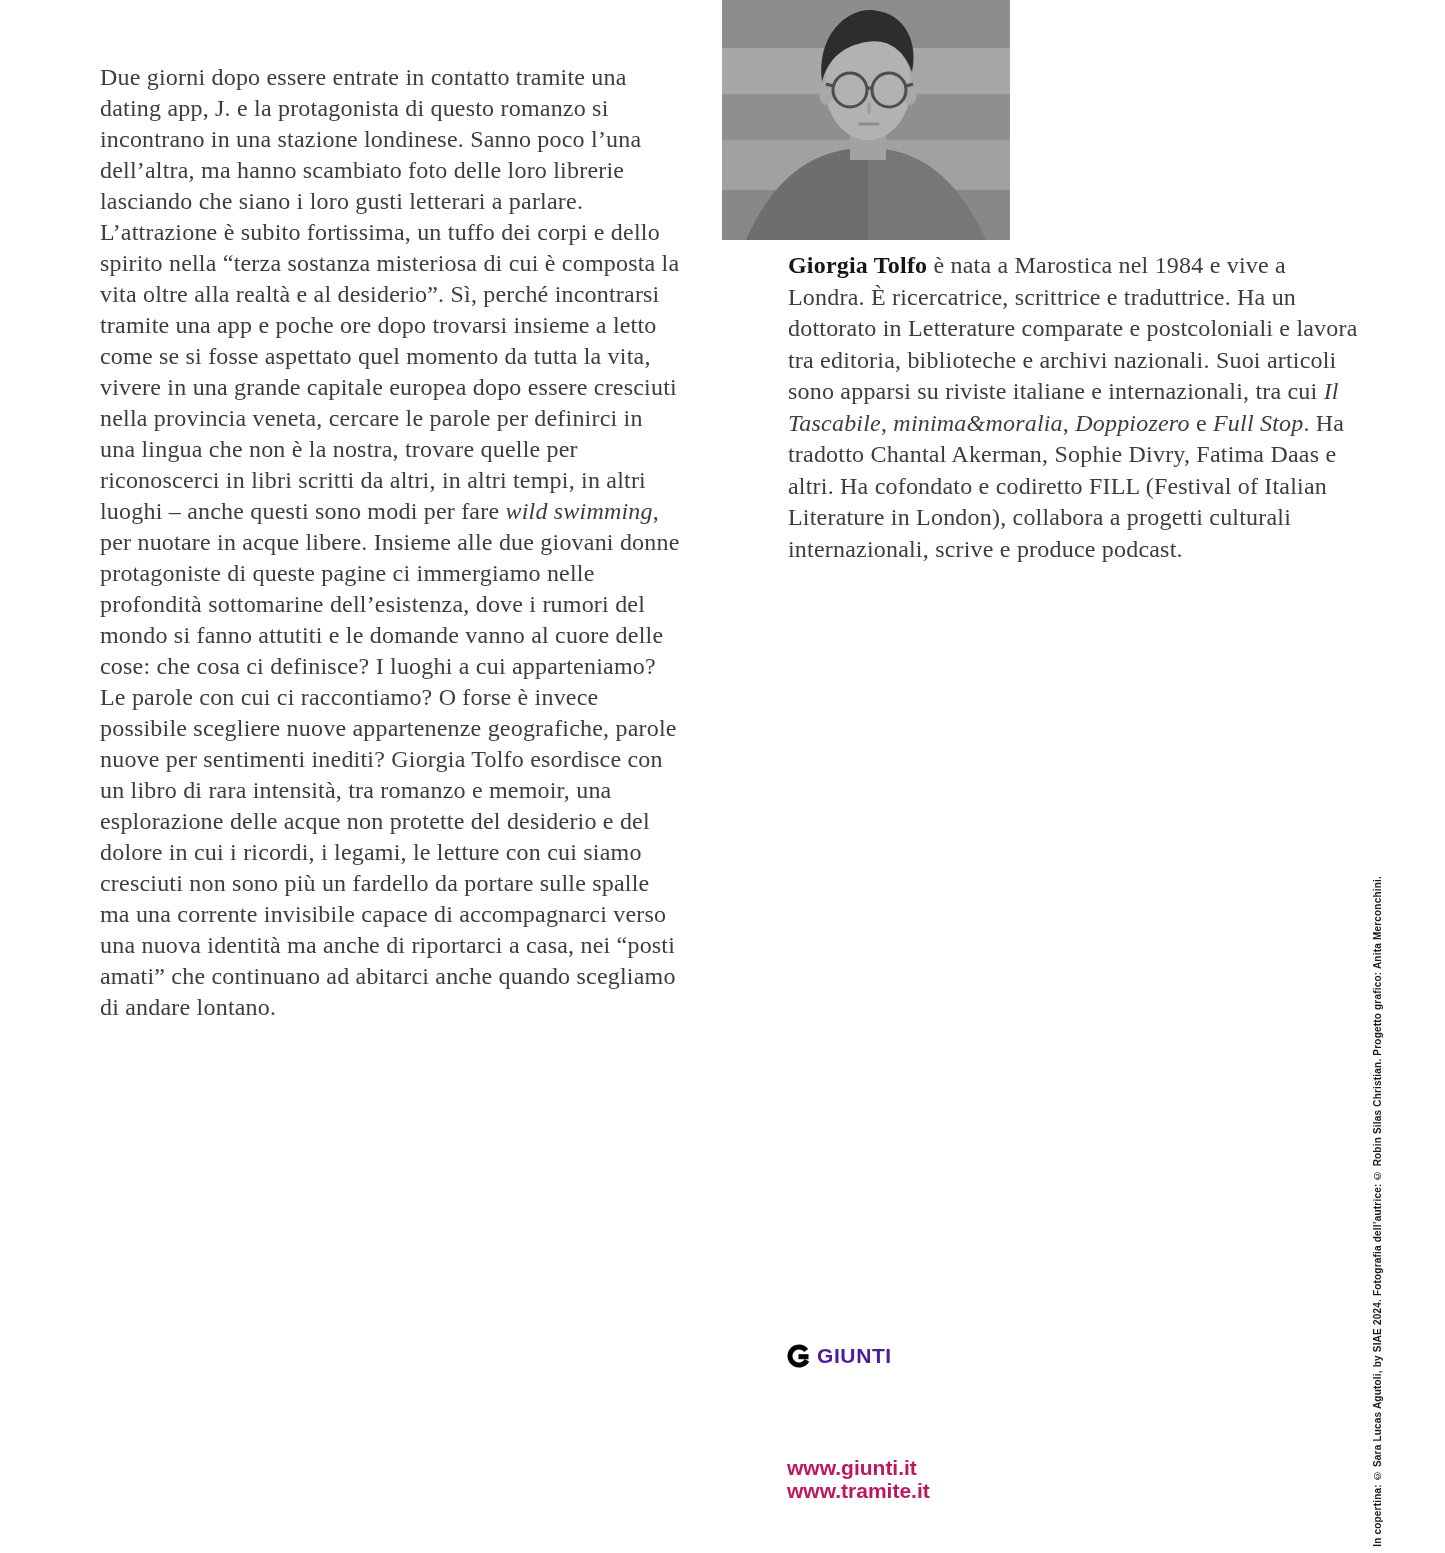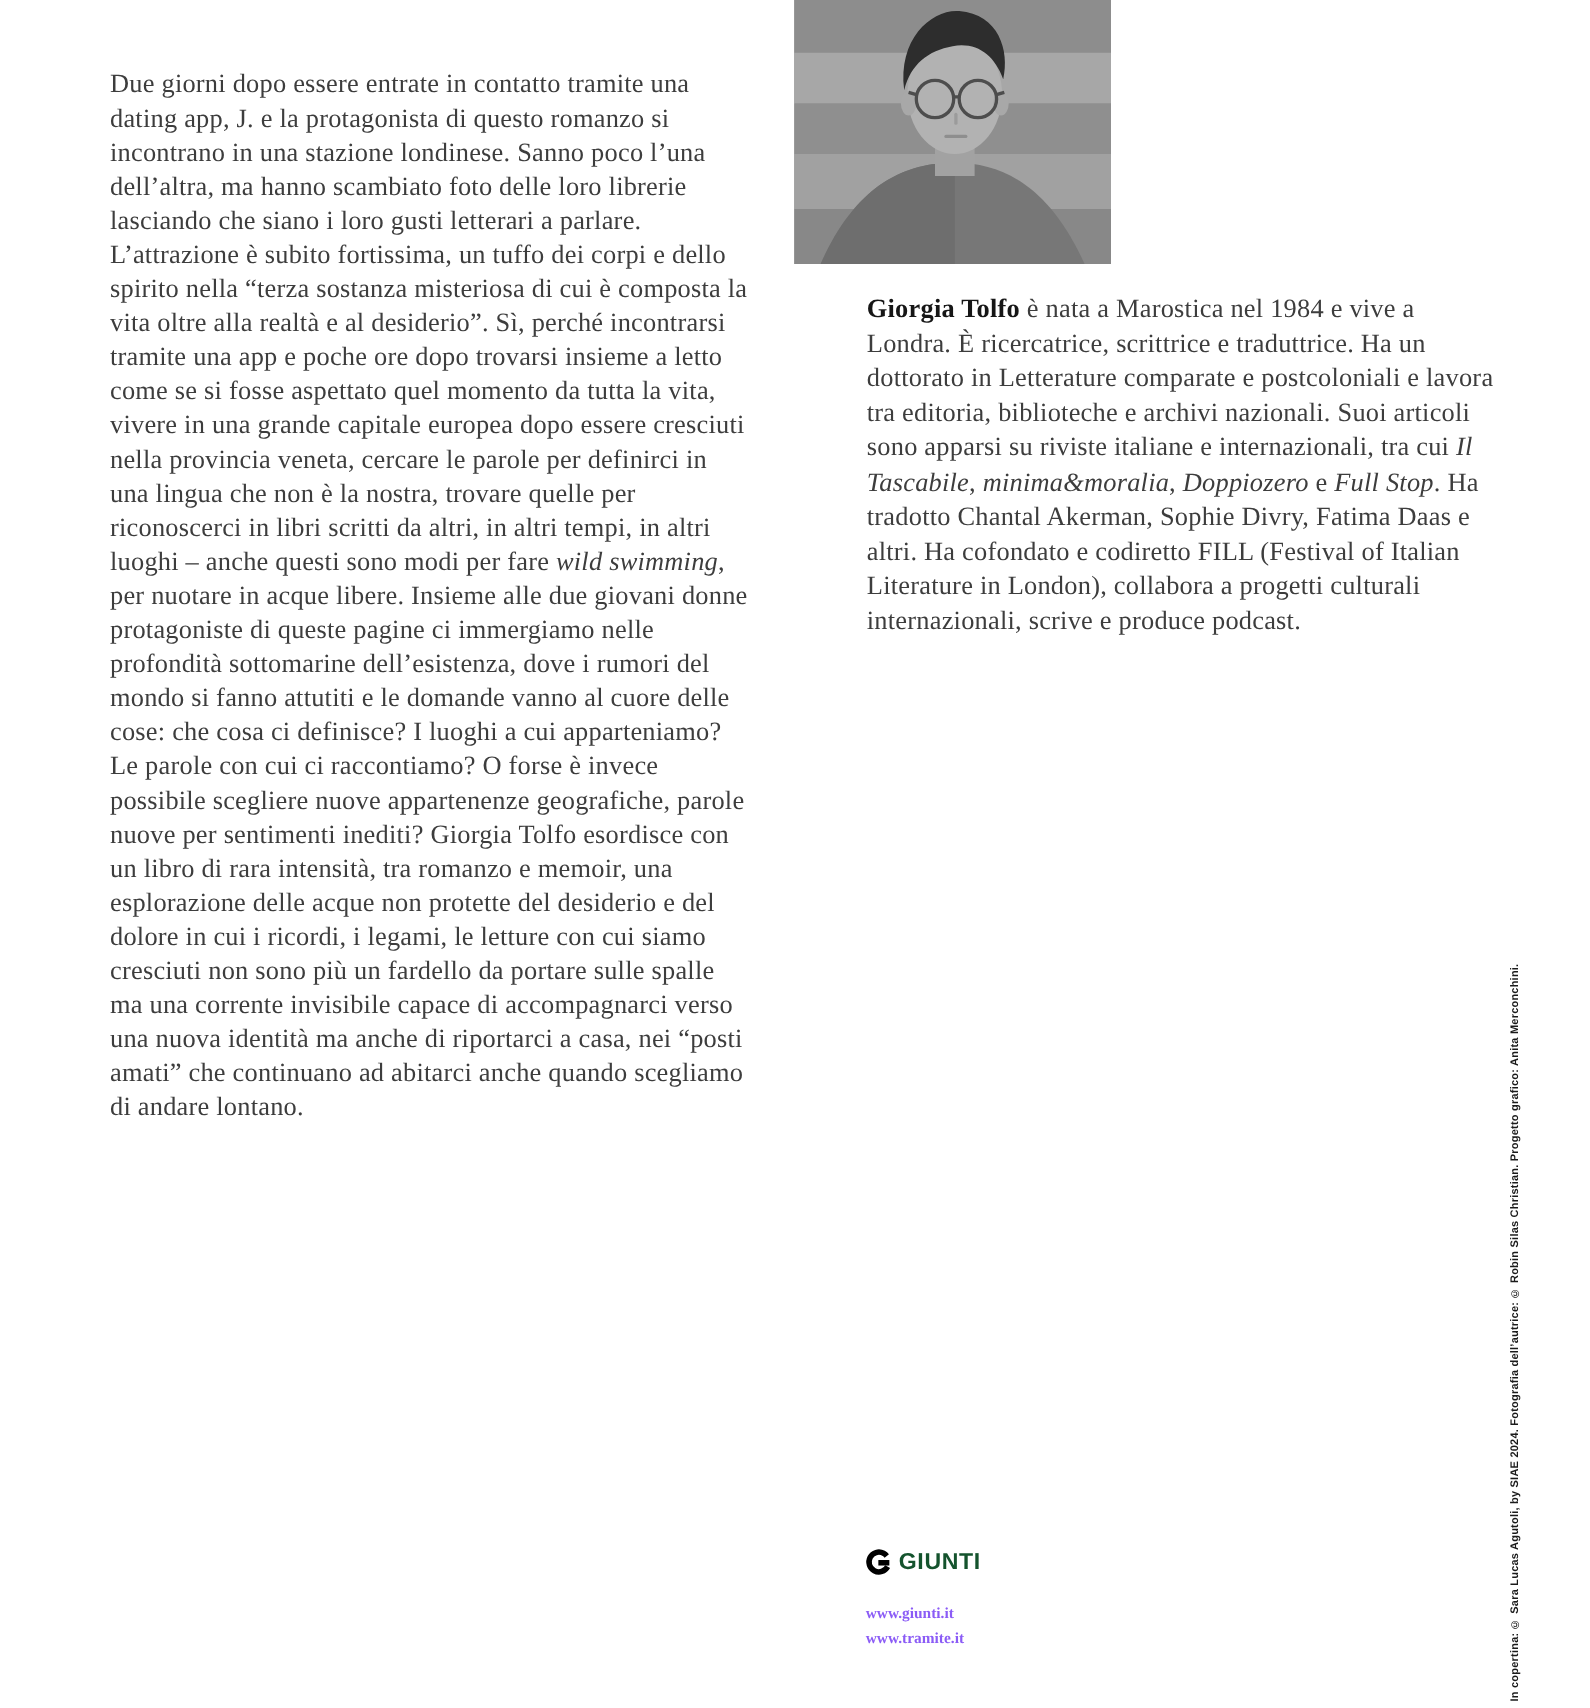--- a/index.html
+++ b/index.html
@@ -33,46 +33,45 @@
   }
   .photo svg { display: block; width: 100%; height: 100%; }
   .bio {
     position: absolute;
     left: 788px;
     top: 250px;
     width: 574px;
     font-size: 24px;
     line-height: 31.5px;
     letter-spacing: 0.2px;
-    margin-top: 16px;
   }
   .seg-bold { font-weight: bold; color: #161616; }
   .footer-logo {
     position: absolute;
     left: 787px;
-    top: 1408px;
+    top: 1344px;
     display: flex;
     align-items: center;
     gap: 6px;
     font-family: "Liberation Sans", sans-serif;
     font-weight: bold;
     font-size: 21px;
     letter-spacing: 0.6px;
-    color: #14532d;
+    color: #4c1d95;
   }
   .logo-mark { display: inline-flex; width: 24px; height: 24px; }
   .footer-urls {
     position: absolute;
     left: 787px;
     top: 1456px;
-    font-family: Liberation Serif, serif;
+    font-family: Liberation Sans, sans-serif;
     font-weight: bold;
-    font-size: 14px;
+    font-size: 21px;
     line-height: 23px;
-    color: #8b5cf6;
+    color: #be185d;
   }
   .credits {
     position: absolute;
     right: 62px;
     bottom: 6px;
     writing-mode: vertical-rl;
     transform: rotate(180deg);
     font-family: "Liberation Sans", sans-serif;
     font-weight: bold;
     font-size: 10px;

